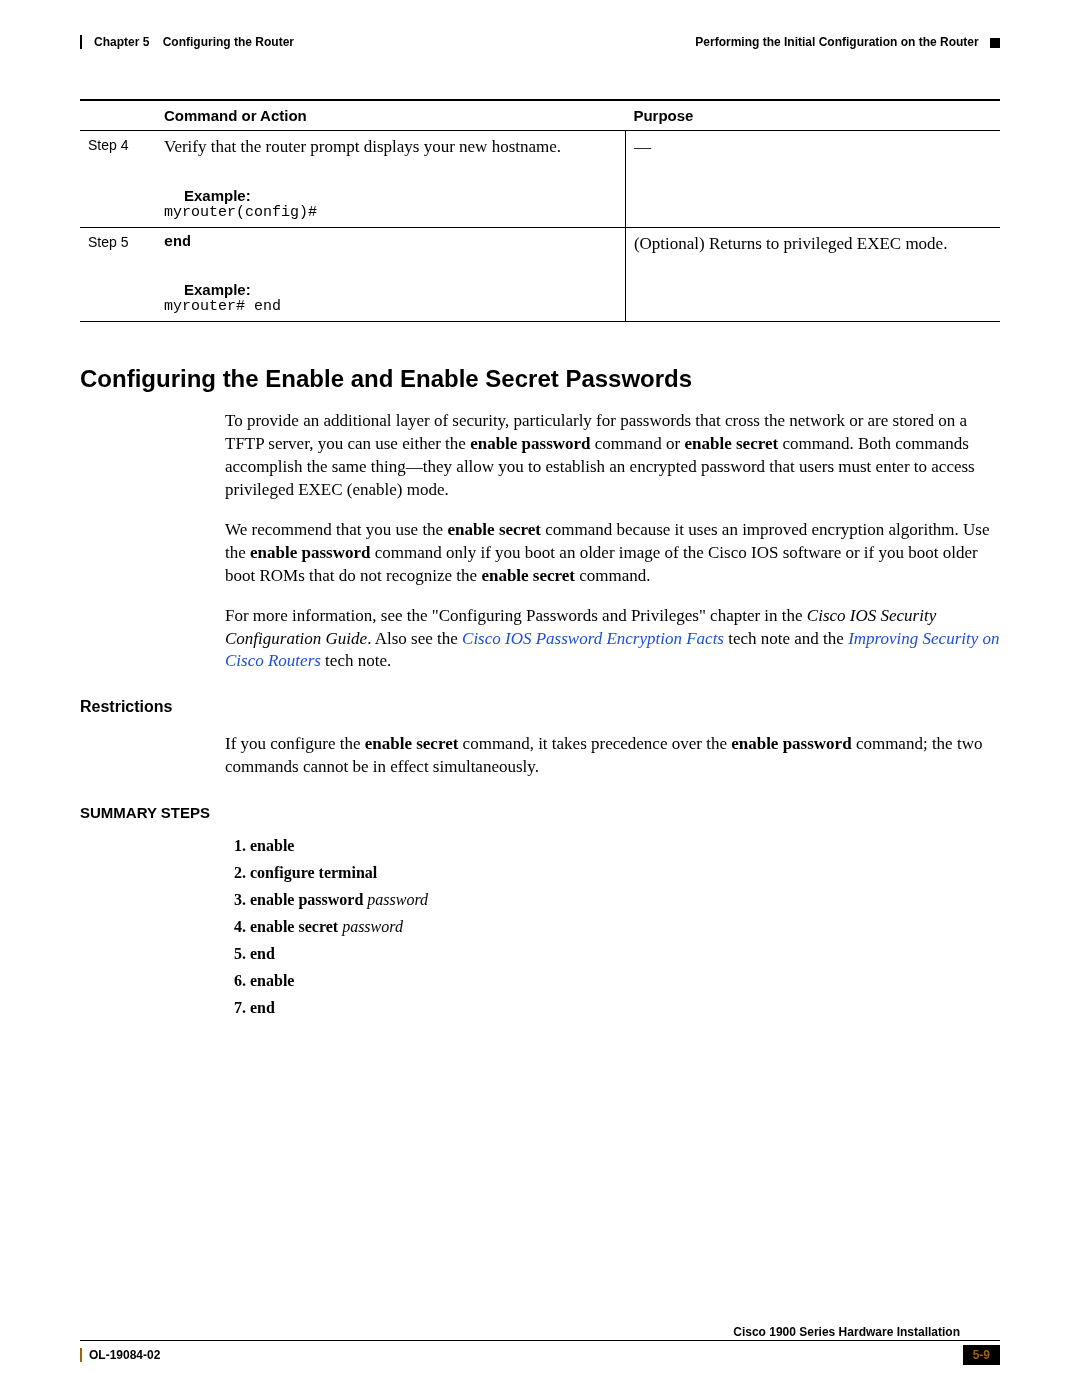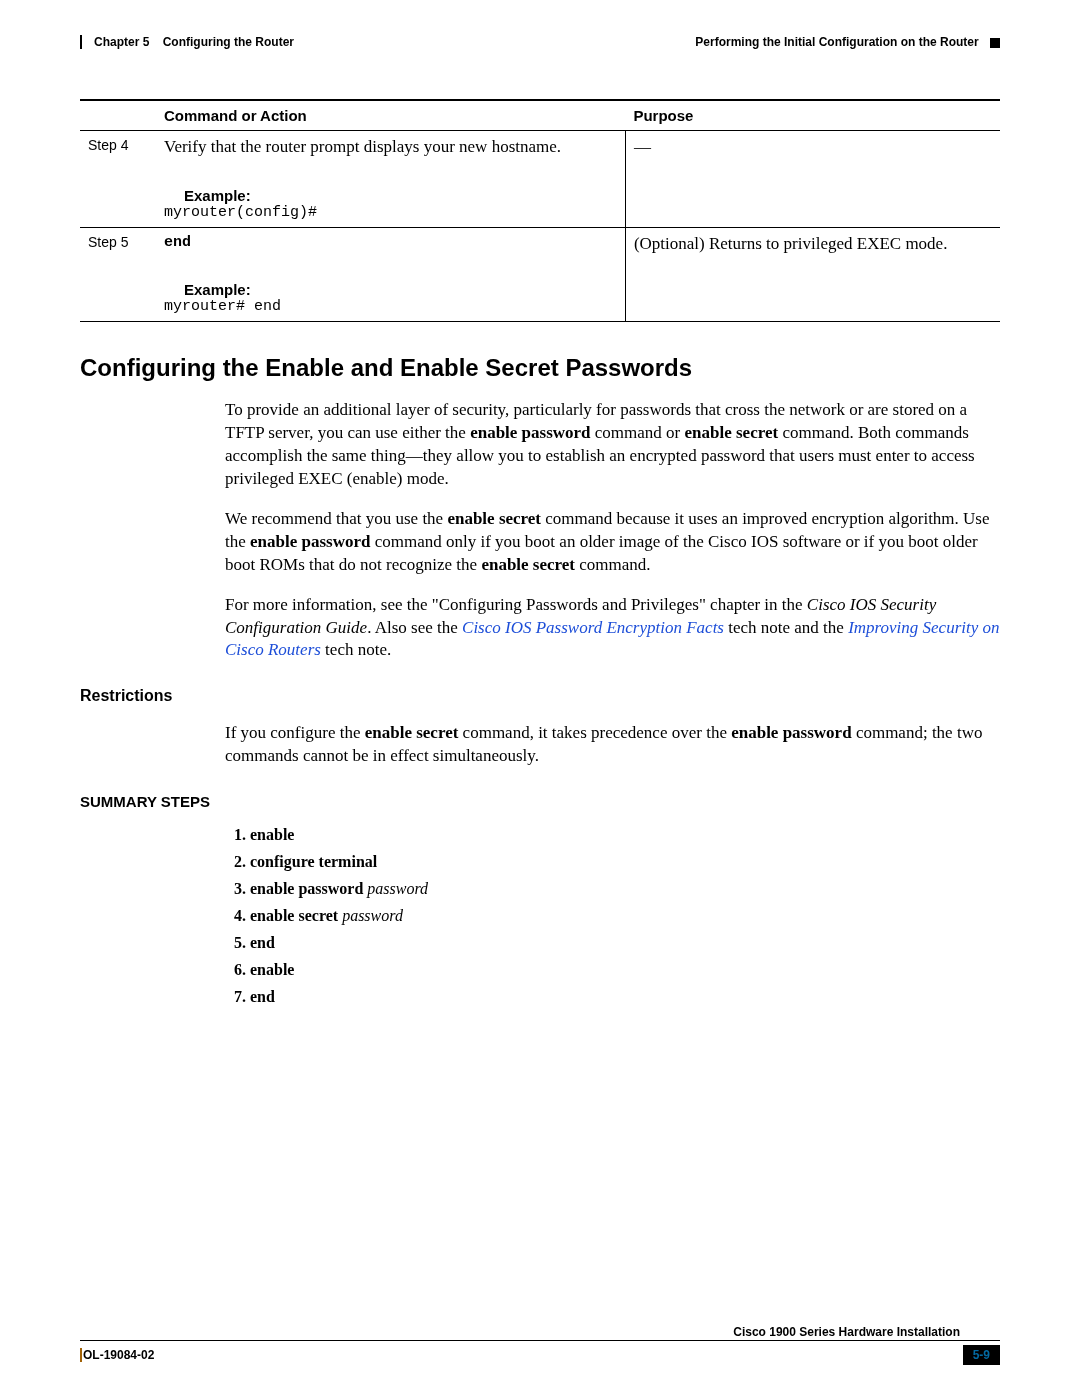--- a/index.html
+++ b/index.html
@@ -80,21 +80,21 @@
     margin-left: 20px;
   }
   .tbl .mono {
     font-family: "Courier New", Courier, monospace;
     font-size: 15px;
   }
   h2.section-head {
     font-family: Arial, Helvetica, sans-serif;
     font-weight: bold;
     font-size: 24px;
-    margin-top: 32px;
+    margin-top: 43px;
     margin-bottom: 15px;
   }
   .body-text {
     margin-left: 145px;
     font-size: 17px;
     line-height: 1.35;
     margin-bottom: 14px;
   }
   .body-text .bold {
     font-weight: bold;
@@ -147,29 +147,29 @@
   .footer-row {
     display: flex;
     justify-content: space-between;
     align-items: center;
     font-family: Arial, Helvetica, sans-serif;
     font-size: 12px;
     font-weight: bold;
   }
   .footer-row .left {
     border-left: 2px solid #a16207;
-    padding-left: 1px;
+    padding-left: 7px;
   }
   .footer-title {
     text-align: right;
     padding-right: 40px;
   }
   .page-num {
     background: #000;
-    color: #0369a1;
+    color: #a16207;
     padding: 3px 10px;
     font-weight: bold;
   }
 </style>
 </head>
 <body>
 
 <div class="page">
 
   <div class="top-header">

